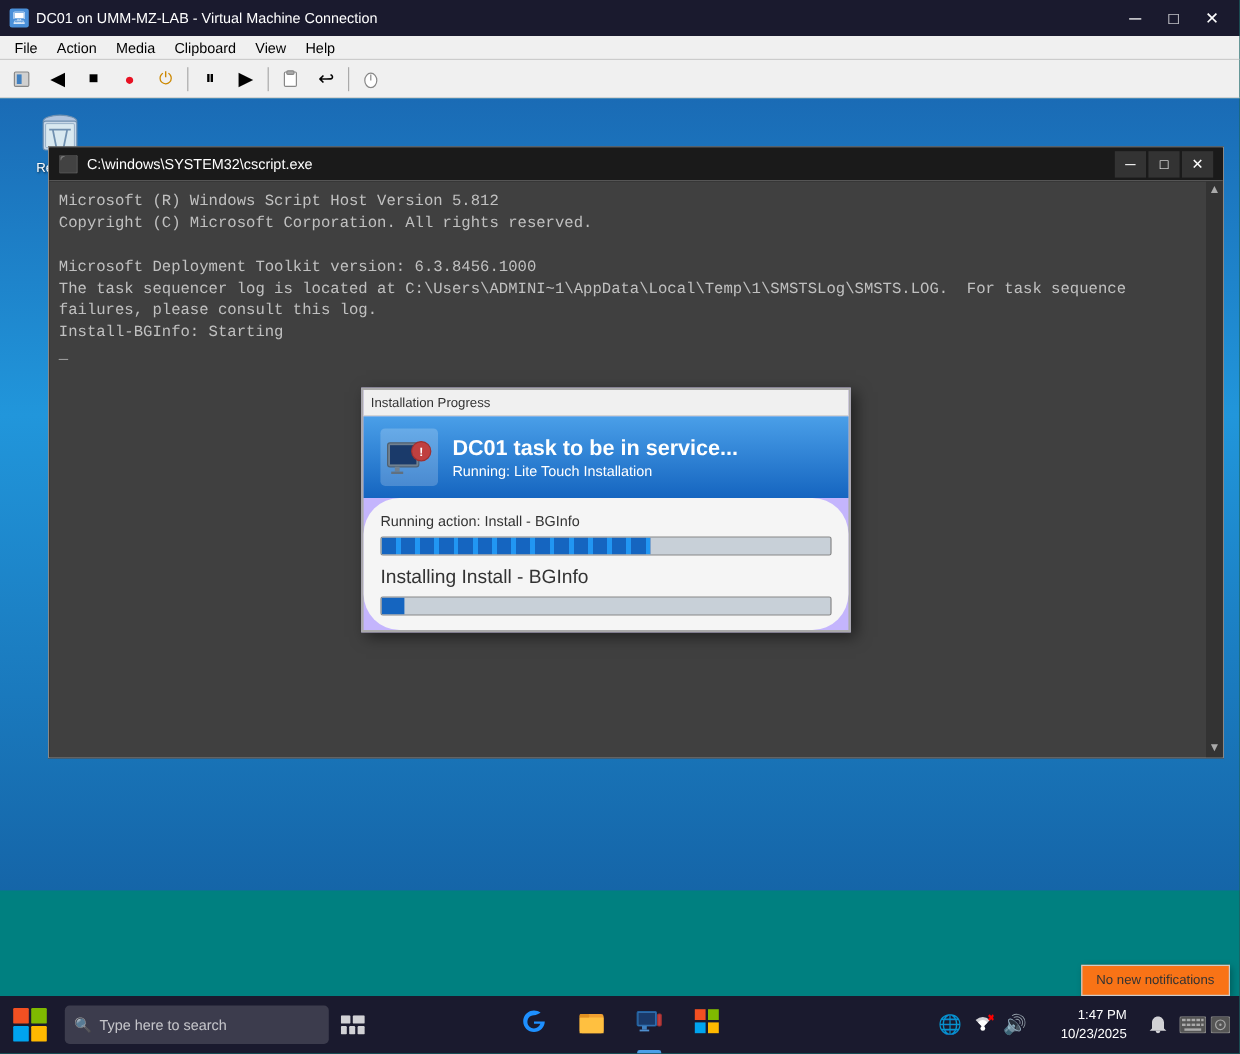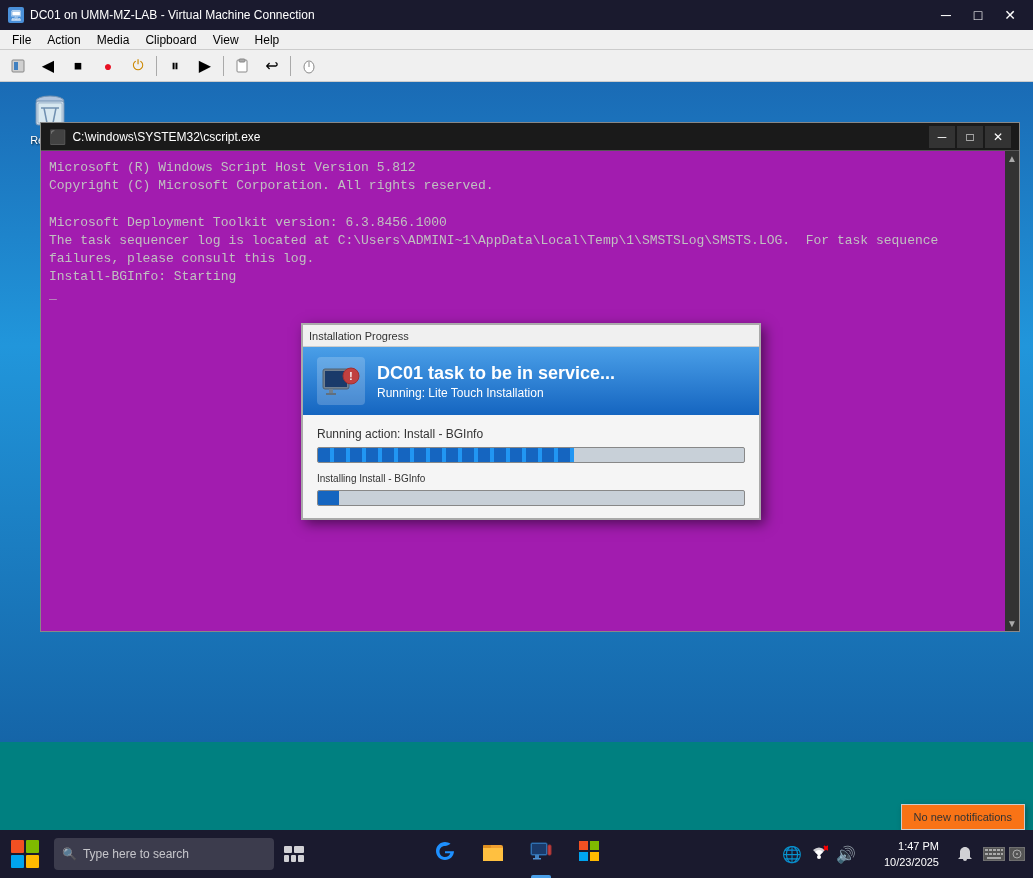--- a/index.html
+++ b/index.html
@@ -111,21 +111,21 @@
     }
     .cmd-title-left { display: flex; align-items: center; gap: 6px; }
     .cmd-icon { font-size: 14px; }
     .cmd-title-text { color: white; font-size: 12px; }
     .cmd-title-controls { display: flex; gap: 2px; }
     .cmd-btn { width: 26px; height: 22px; display: flex; align-items: center; justify-content: center; font-size: 12px; color: white; cursor: pointer; background: #333; border: none; }
 
     .cmd-content {
       width: 100%;
       height: calc(100% - 28px);
-      background: #a21caf;
+      background: #404040;
       color: #c0c0c0;
       font-family: 'Consolas', 'Courier New', monospace;
       font-size: 13px;
       padding: 8px;
       overflow: hidden;
       position: relative;
     }
     .cmd-content p { line-height: 1.4; }
 
     
@@ -139,21 +139,21 @@
       flex-direction: column;
       align-items: center;
     }
     .scroll-arrow { color: #aaa; font-size: 10px; cursor: pointer; padding: 2px 0; }
 
     
     .progress-dialog {
       position: absolute;
       top: 200px;
       left: 260px;
-      width: 460px;
+      width: 408px;
       background: #c4b5fd;
       border: 2px solid #aaa;
       box-shadow: 4px 4px 12px rgba(0,0,0,0.5);
     }
     .progress-dialog-title {
       background: #f0f0f0;
       height: 22px;
       display: flex;
       align-items: center;
       padding: 0 6px;
@@ -175,41 +175,42 @@
       display: flex; align-items: center; justify-content: center;
       font-size: 28px;
       flex-shrink: 0;
     }
     .progress-header-text { color: white; }
     .progress-header-title { font-size: 18px; font-weight: bold; }
     .progress-header-sub { font-size: 12px; margin-top: 2px; }
     .progress-body {
       padding: 12px 14px;
       background: #f5f5f5;
+      border-radius: 30px;
     }
     .progress-action { font-size: 12px; color: #333; margin-bottom: 6px; }
     .progress-bar-container {
       height: 16px;
       background: #c8d0d8;
       border: 1px solid #888;
       border-radius: 2px;
       overflow: hidden;
       margin-bottom: 10px;
     }
     .progress-bar-fill {
       height: 100%;
       background: repeating-linear-gradient(
         90deg,
         #1565c0 0px,
         #1565c0 12px,
         #2196f3 12px,
         #2196f3 16px
       );
     }
-    .progress-installing { font-size: 10px; color: #333; margin-bottom: 6px; }
+    .progress-installing { font-size: 16px; color: #333; margin-bottom: 6px; }
     .progress-bar-container2 {
       height: 16px;
       background: #c8d0d8;
       border: 1px solid #888;
       border-radius: 2px;
       overflow: hidden;
     }
     .progress-bar-fill2 {
       width: 5%;
       height: 100%;

